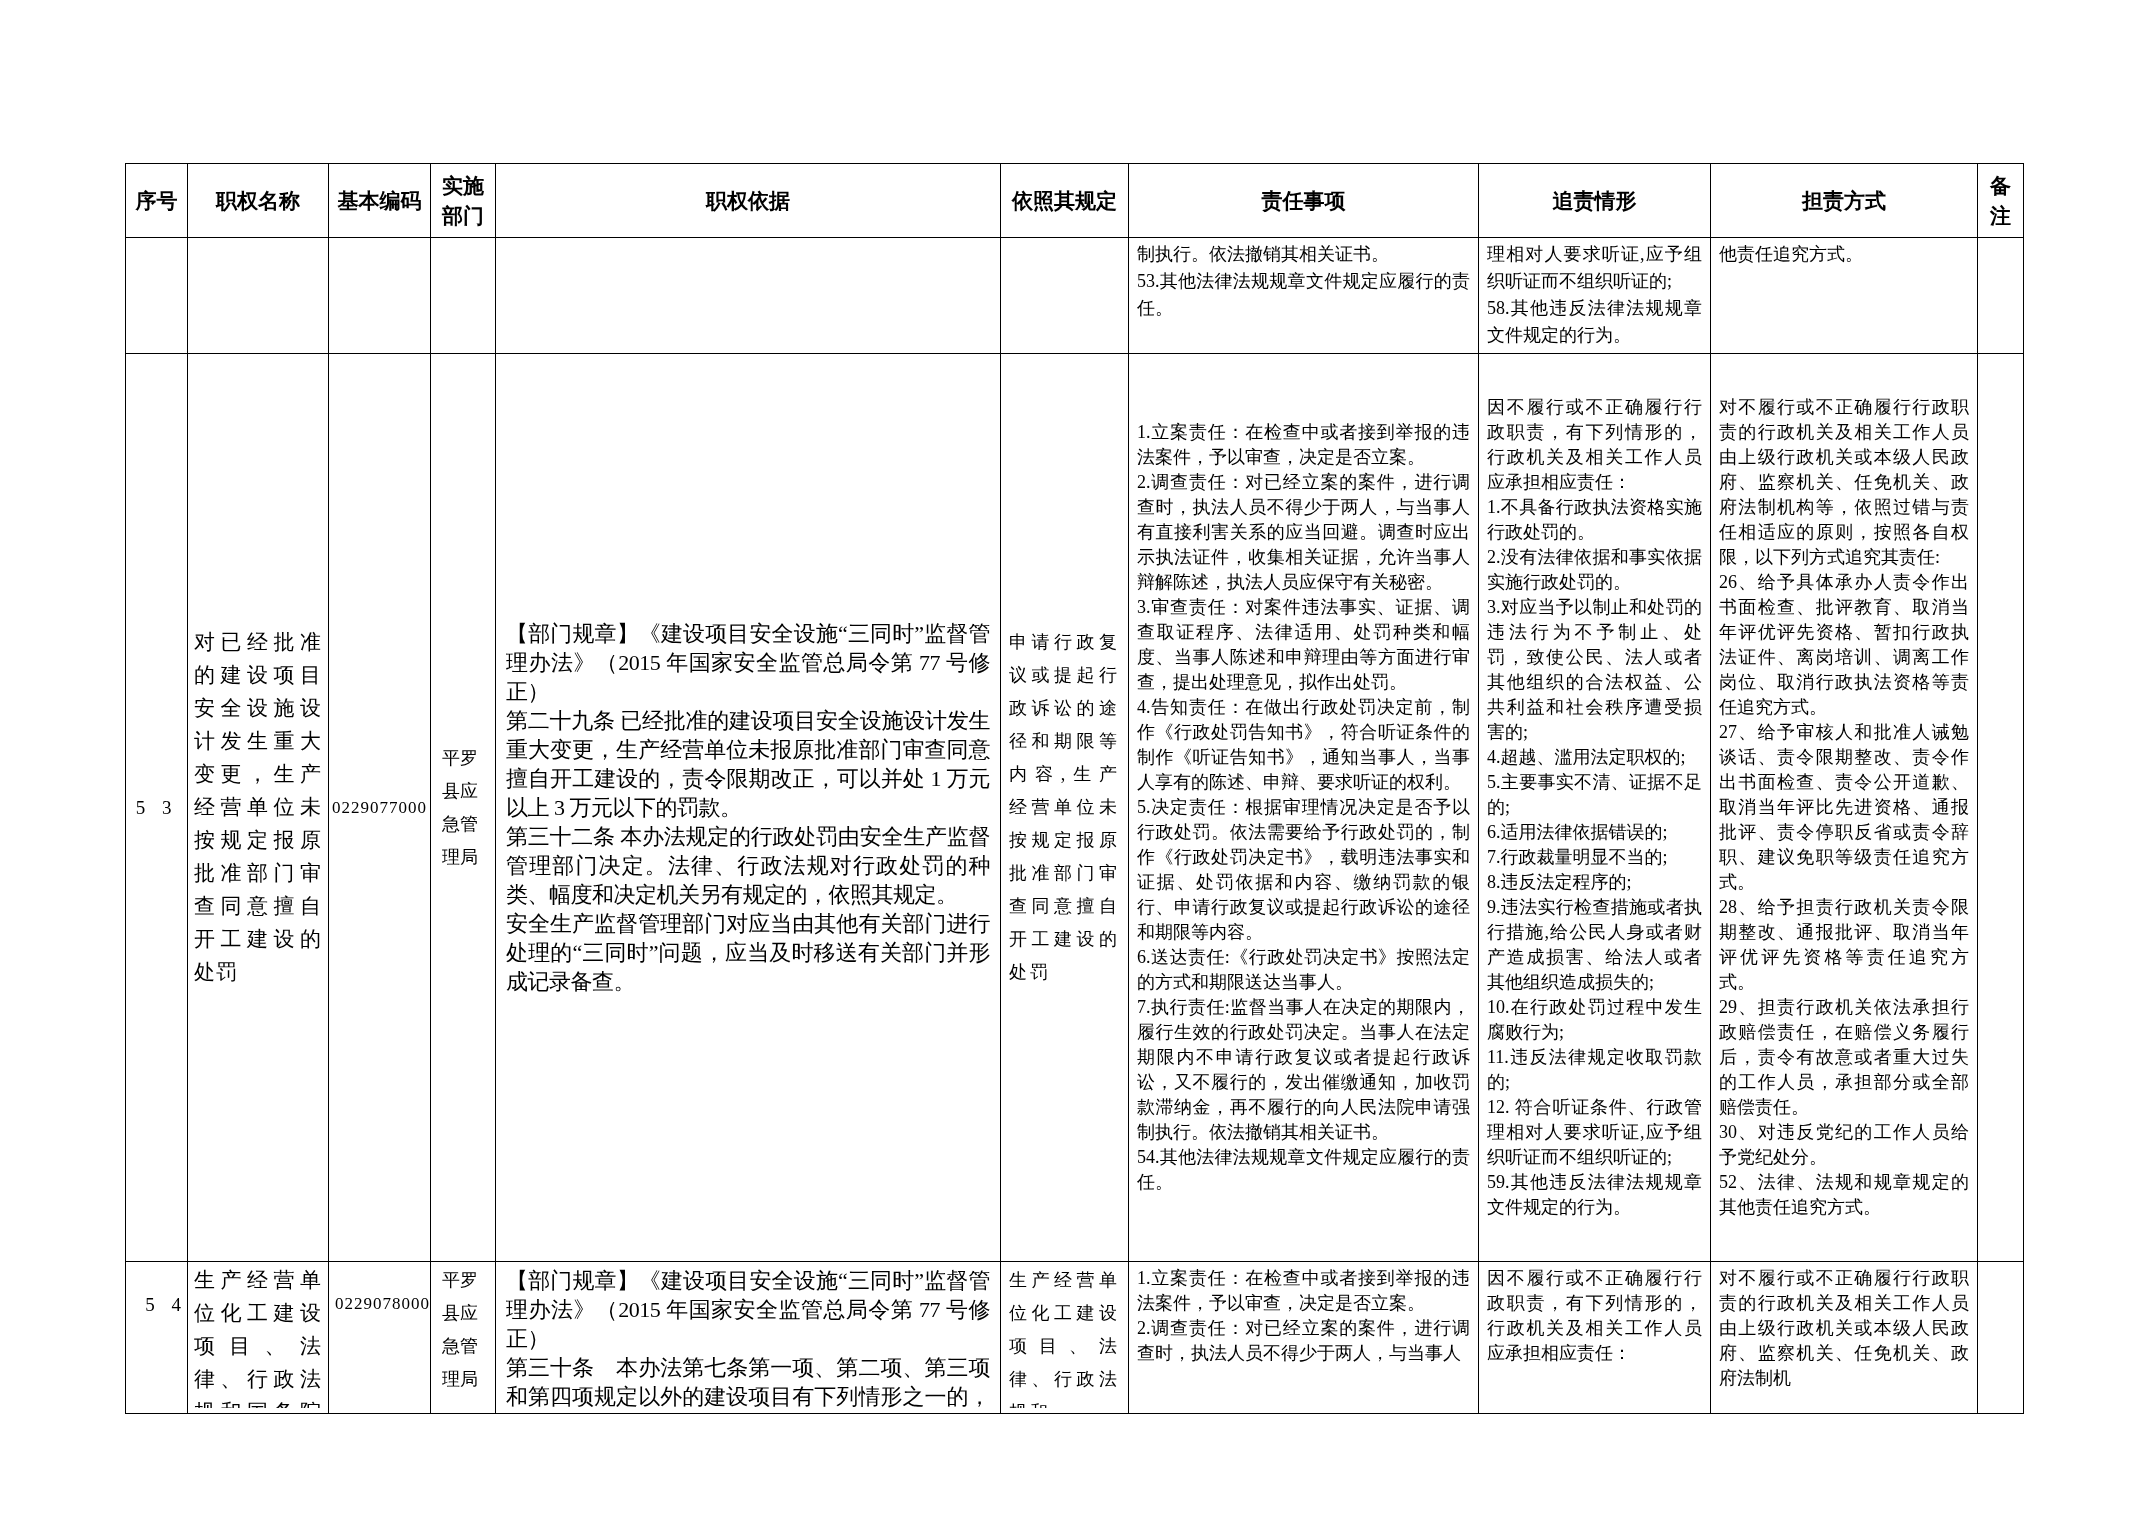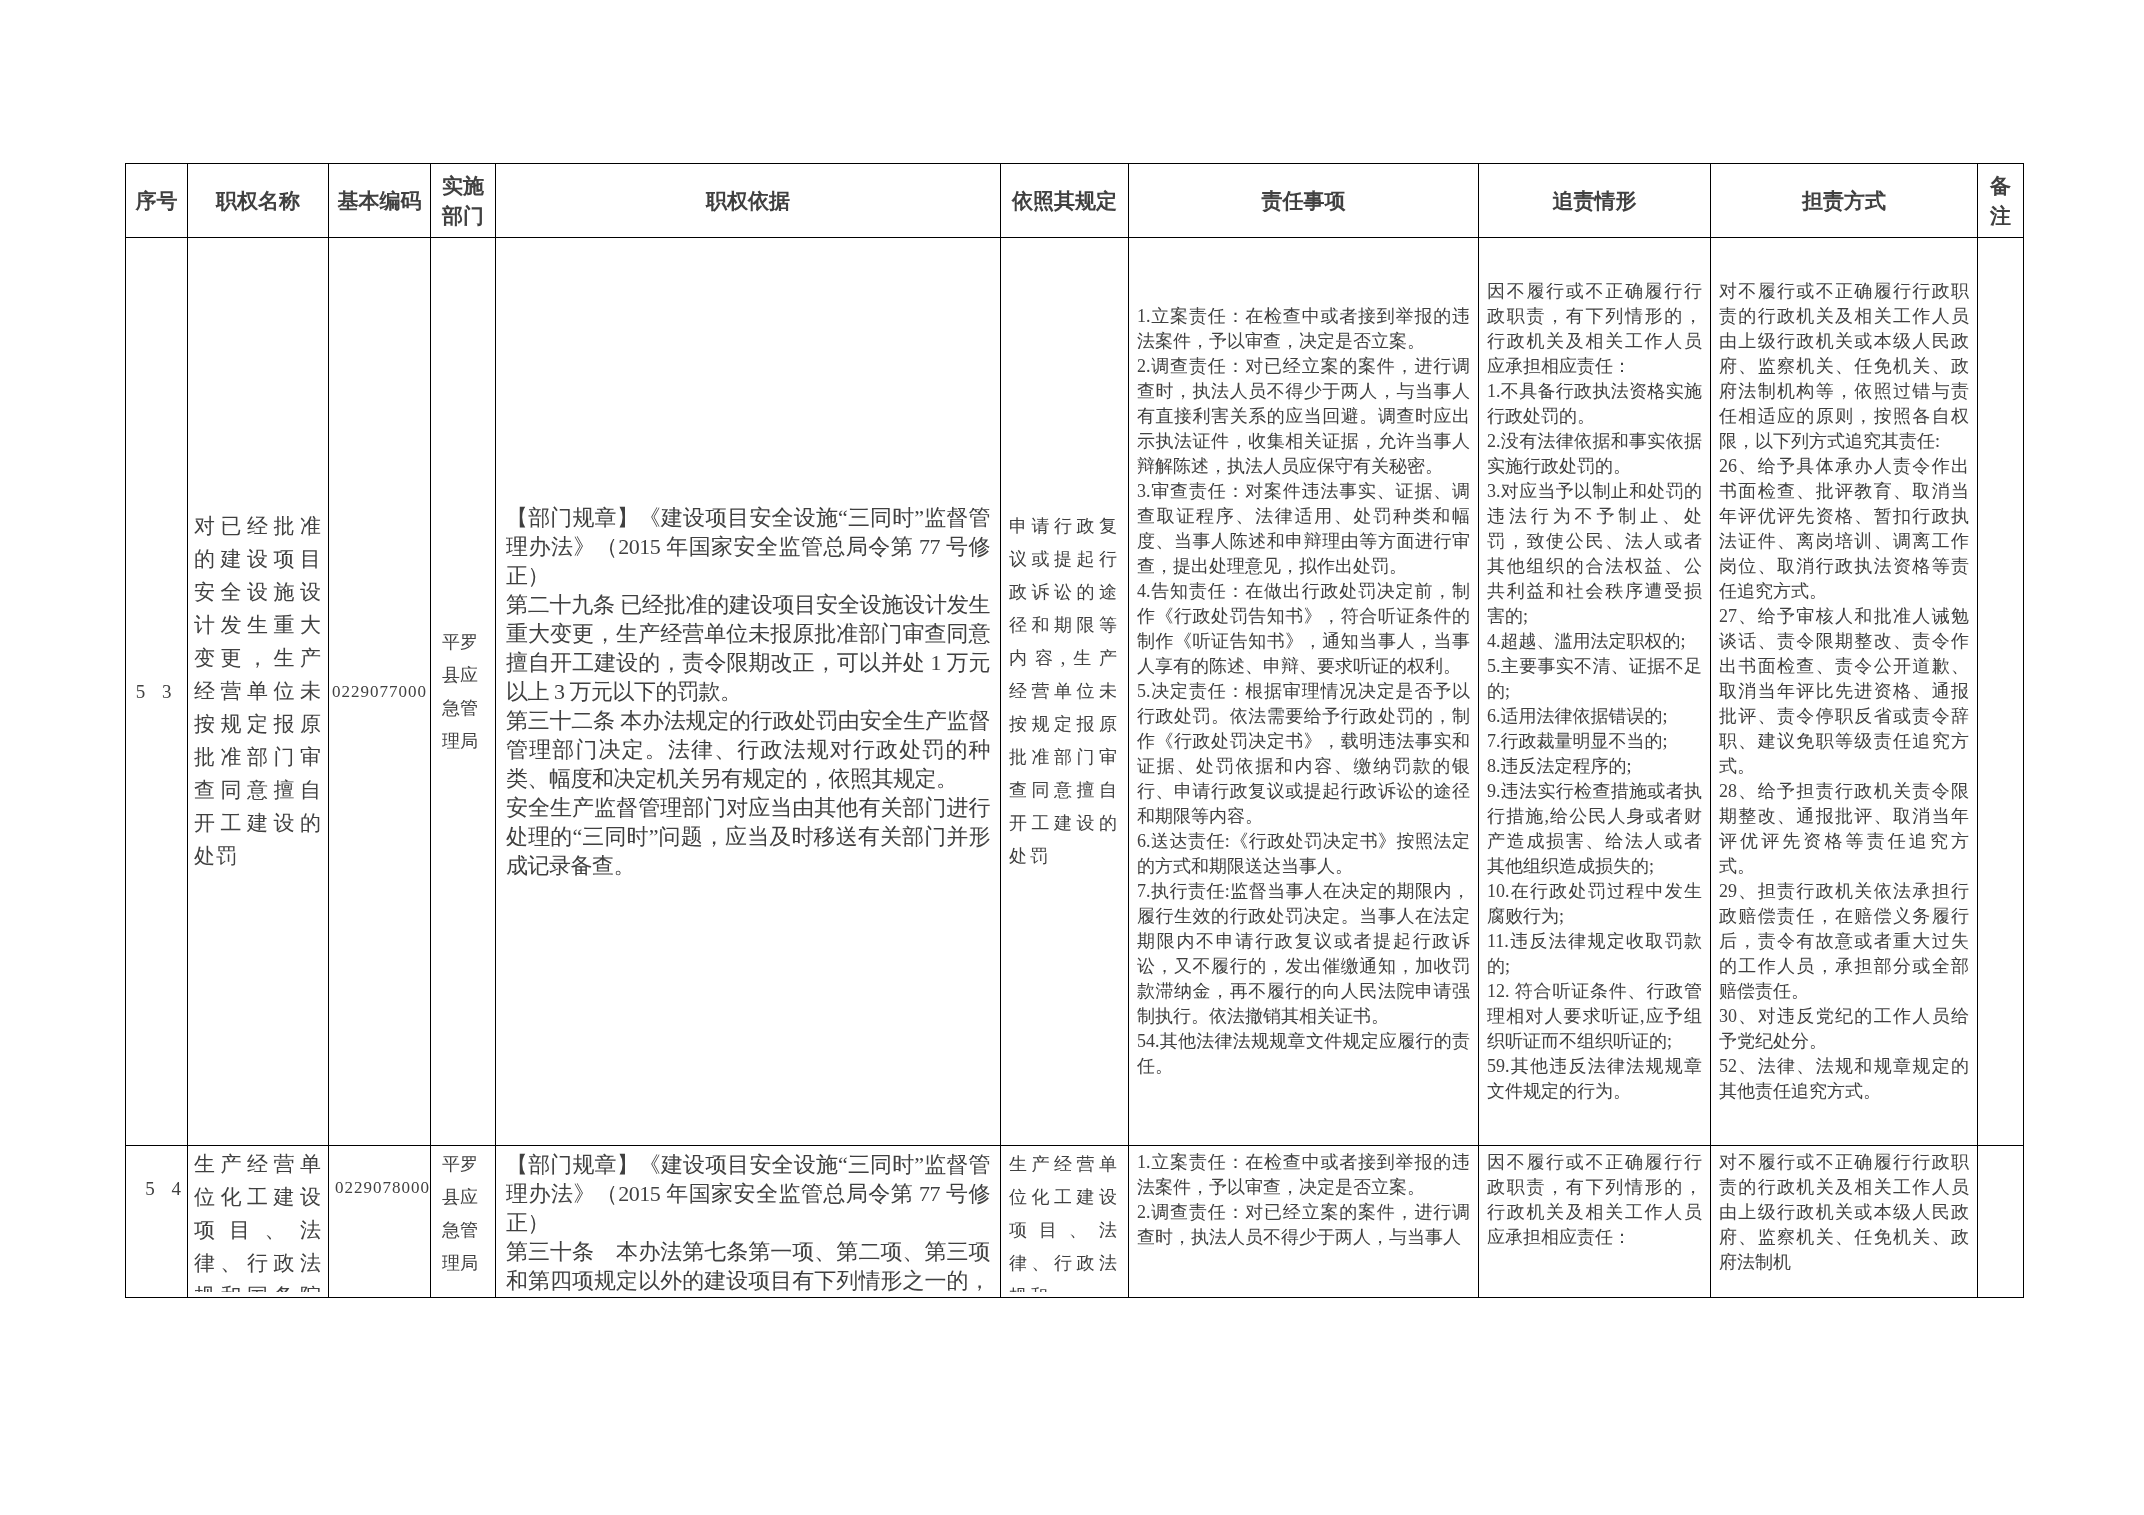--- a/index.html
+++ b/index.html
@@ -1,21 +1,21 @@
 <!DOCTYPE html>
 <html><head>
 <meta charset="utf-8">
 <style>
   html,body { margin:0; padding:0; background:#e8e8e8; }
   .page {
     position:relative;
     width:2144px; height:1515px;
     background:#ffffff;
     font-family:"Liberation Serif","DejaVu Serif",serif;
-    color:#404040;
+    color:#000000;
     overflow:hidden;
   }
   table.grid {
     position:absolute; left:125px; top:163px;
     width:1898px;
     border-collapse:collapse;
     table-layout:fixed;
   }
   table.grid, table.grid td, table.grid th {
     border:1.5px solid #000;
@@ -78,20 +78,40 @@
       <th>基本编码</th>
       <th>实施部门</th>
       <th>职权依据</th>
       <th>依照其规定</th>
       <th>责任事项</th>
       <th>追责情形</th>
       <th>担责方式</th>
       <th>备注</th>
     </tr>
 
+    <tr class="carry">
+      <td></td>
+      <td></td>
+      <td></td>
+      <td></td>
+      <td></td>
+      <td></td>
+      <td>
+            <div class="txt">制执行。依法撤销其相关证书。
+53.其他法律法规规章文件规定应履行的责任。</div>
+          </td>
+      <td>
+            <div class="txt">理相对人要求听证,应予组织听证而不组织听证的;
+58.其他违反法律法规规章文件规定的行为。</div>
+          </td>
+      <td>
+            <div class="txt">他责任追究方式。</div>
+          </td>
+      <td></td>
+    </tr>
 
     <tr class="r53">
       <td>
             <div class="c-seq">5 3</div>
           </td>
       <td>
             <div class="c-name">对已经批准的建设项目安全设施设计发生重大变更，生产经营单位未按规定报原批准部门审查同意擅自开工建设的处罚</div>
           </td>
       <td>
             <div class="c-code">0229077000</div>

